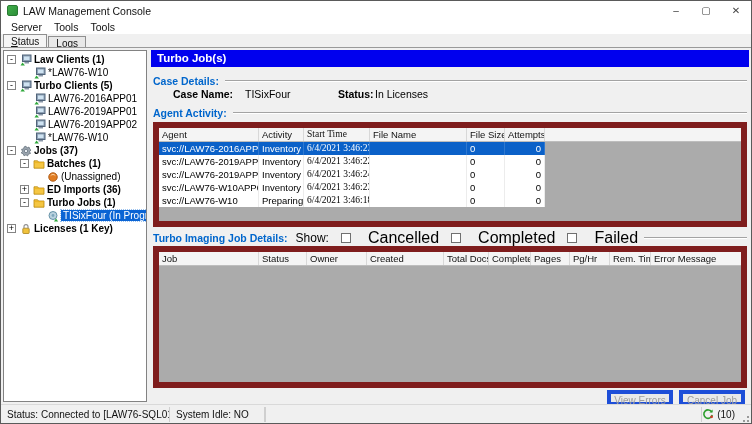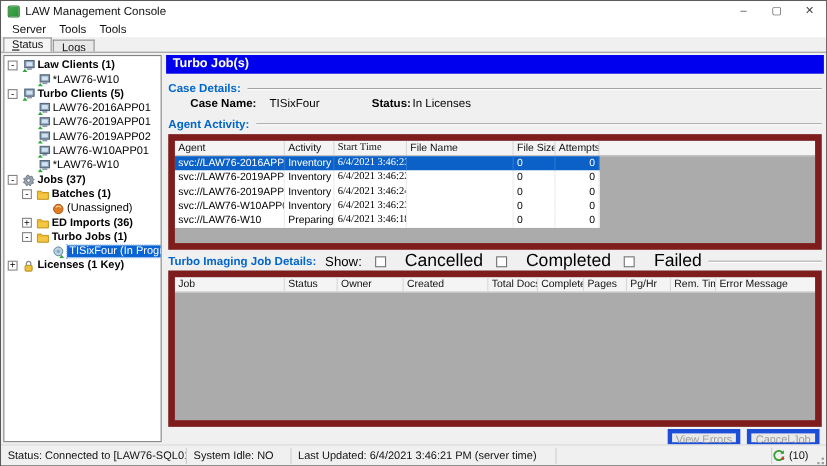--- a/index.html
+++ b/index.html
@@ -185,29 +185,20 @@
       <div class="ti ind2">
         <svg class="ico" viewBox="0 0 12 12">
             <rect x="2.5" y="1" width="8.5" height="6.5" fill="#8da0b5" stroke="#51647a" stroke-width="1"></rect>
             <rect x="4" y="2.5" width="5.5" height="3.5" fill="#cfe3f2"></rect>
             <rect x="4.5" y="8" width="4.5" height="1.5" fill="#8a97a8"></rect>
             <path d="M0.5 11.5 L5 11.5 L2.5 8.5 Z" fill="#2fa83b"></path>
           </svg>
         <span>LAW76-2019APP02</span>
       </div>
 
-      <div class="ti ind2">
-        <svg class="ico" viewBox="0 0 12 12">
-            <rect x="2.5" y="1" width="8.5" height="6.5" fill="#8da0b5" stroke="#51647a" stroke-width="1"></rect>
-            <rect x="4" y="2.5" width="5.5" height="3.5" fill="#cfe3f2"></rect>
-            <rect x="4.5" y="8" width="4.5" height="1.5" fill="#8a97a8"></rect>
-            <path d="M0.5 11.5 L5 11.5 L2.5 8.5 Z" fill="#2fa83b"></path>
-          </svg>
-        <span>LAW76-W10APP01</span>
-      </div>
 
       <div class="ti ind2">
         <svg class="ico" viewBox="0 0 12 12">
             <rect x="2.5" y="1" width="8.5" height="6.5" fill="#8da0b5" stroke="#51647a" stroke-width="1"></rect>
             <rect x="4" y="2.5" width="5.5" height="3.5" fill="#cfe3f2"></rect>
             <rect x="4.5" y="8" width="4.5" height="1.5" fill="#8a97a8"></rect>
             <path d="M0.5 11.5 L5 11.5 L2.5 8.5 Z" fill="#2fa83b"></path>
           </svg>
         <span>*LAW76-W10</span>
       </div>
@@ -384,21 +375,20 @@
       </div>
 
     </div>
   </div>
 
   <div class="statusbar">
     <div class="sb-sec sb1">Status: Connected to [LAW76-SQL01]</div>
     <div class="sb-div"></div>
     <div class="sb-sec sb2">System Idle: NO</div>
     <div class="sb-div"></div>
-    <div class="sb-sec sb3">Last Updated: 6/4/2021 3:46:21 PM (server time)</div>
     <div class="sb-div"></div>
     <div class="sb-spring"></div>
     <div class="sb-div"></div>
     <svg width="12" height="12" viewBox="0 0 12 12">
         <path d="M9.8 4.2 A4.2 4.2 0 1 0 10.2 6.8" fill="none" stroke="#2e9e2e" stroke-width="1.6"></path>
         <path d="M10.6 1.4 L10.6 4.6 L7.4 4.6 Z" fill="#2e9e2e"></path>
         <circle cx="9.6" cy="8.8" r="1.4" fill="#d03a2a"></circle>
       </svg>
     <div class="sb-count">(10)</div>
     <div class="grip">

